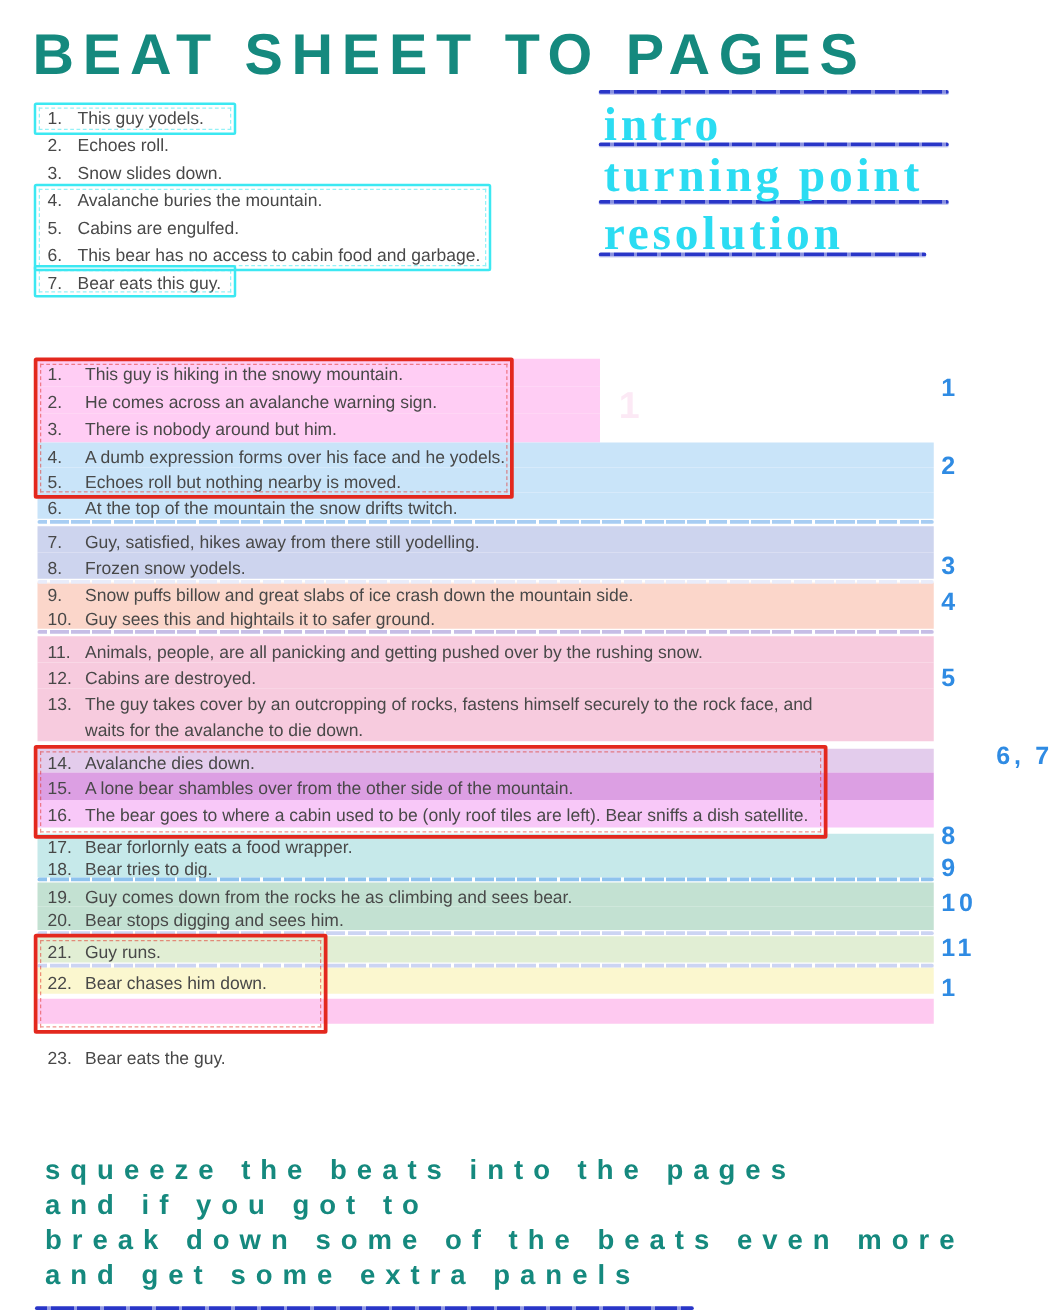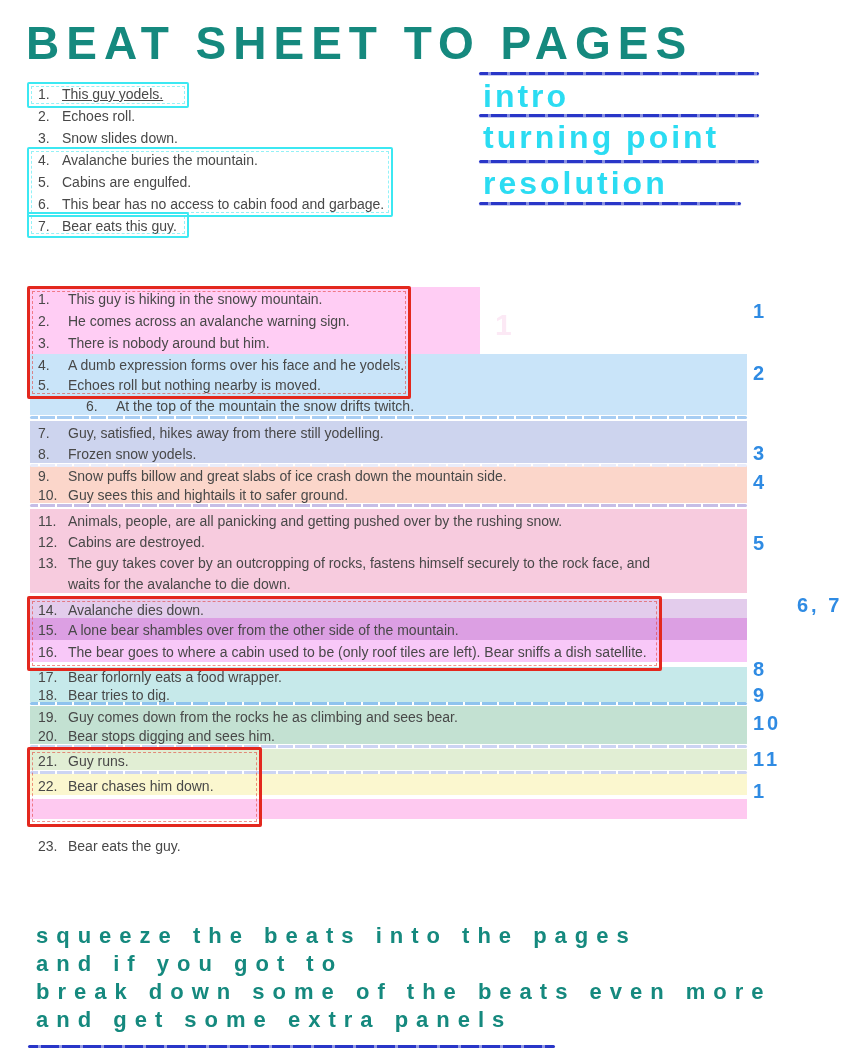--- a/index.html
+++ b/index.html
@@ -16,22 +16,22 @@
   .cyan-box{position:absolute;border:2.5px solid var(--cyan-box);border-radius:2px;
             outline:1px dashed rgba(60,232,242,.55);outline-offset:-5px;}
   #cb1{left:27px;top:82px;width:158px;height:22px;}
   #cb2{left:27px;top:147px;width:362px;height:66px;}
   #cb3{left:27px;top:212px;width:158px;height:22px;}
 
   
   .act-line{position:absolute;height:3px;border-radius:2px;
             background-image:repeating-linear-gradient(90deg, var(--blue-scribble) 0 9px, rgba(41,54,200,.55) 9px 12px, var(--blue-scribble) 12px 19px);
             box-shadow:0 1px 0 rgba(41,54,200,.25);}
-  .act-label{position:absolute;left:483px;font-size:32px;font-weight:bold;letter-spacing:3px;
-             color:var(--cyan-label);white-space:nowrap;}
+  .act-label{position:absolute;left:483px;font-size:38px;font-weight:bold;letter-spacing:3px;
+             color:var(--cyan-label);white-space:nowrap;font-family:Liberation Serif, serif;}
 
   
   .band{position:absolute;left:30px;}
   .beat-row{position:absolute;left:38px;font-size:14px;line-height:18px;color:var(--body-text);white-space:nowrap;}
   .beat-num{display:inline-block;width:30px;}
   .sep{position:absolute;left:30px;width:717px;height:3px;border-radius:2px;}
 
   .red-box{position:absolute;border:3px solid var(--red-box);border-radius:2px;
            outline:1px dashed rgba(227,40,30,.5);outline-offset:-6px;}
   #rb1{left:27px;top:286px;width:378px;height:107px;}
@@ -49,21 +49,21 @@
   .bottom-line{position:absolute;left:28px;top:1045px;width:527px;height:3px;border-radius:2px;
                background-image:repeating-linear-gradient(90deg, var(--blue-scribble) 0 10px, rgba(41,54,200,.5) 10px 13px, var(--blue-scribble) 13px 21px);}
 </style>
 </head>
 <body>
 
 <div class="canvas">
   <h1 class="title">BEAT SHEET TO PAGES</h1>
 
   <div id="beat-sheet">
-      <div class="bs-row" style="top: 85px; text-decoration: underline;"><span class="bs-num">1.</span><span>This guy yodels.</span></div>
+      <div class="bs-row" style="top: 85px;"><span class="bs-num">1.</span><span>This guy yodels.</span></div>
       <div class="bs-row" style="top: 107px;"><span class="bs-num">2.</span><span>Echoes roll.</span></div>
       <div class="bs-row" style="top: 129px;"><span class="bs-num">3.</span><span>Snow slides down.</span></div>
       <div class="bs-row" style="top: 151px;"><span class="bs-num">4.</span><span>Avalanche buries the mountain.</span></div>
       <div class="bs-row" style="top: 173px;"><span class="bs-num">5.</span><span>Cabins are engulfed.</span></div>
       <div class="bs-row" style="top: 195px;"><span class="bs-num">6.</span><span>This bear has no access to cabin food and garbage.</span></div>
       <div class="bs-row" style="top: 217px;"><span class="bs-num">7.</span><span>Bear eats this guy.</span></div>
     </div>
   <div class="cyan-box" id="cb1"></div>
   <div class="cyan-box" id="cb2"></div>
   <div class="cyan-box" id="cb3"></div>
@@ -103,21 +103,21 @@
       <div class="band" style="top: 749px; height: 21px; width: 717px; background: rgb(225, 238, 212);"></div>
       <div class="band" style="top: 774px; height: 21px; width: 717px; background: rgb(251, 247, 207);"></div>
       <div class="band" style="top: 799px; height: 20px; width: 717px; background: rgb(254, 201, 240);"></div>
     </div>
   <div id="rows">
       <div class="beat-row" style="top: 290px;"><span class="beat-num">1.</span><span>This guy is hiking in the snowy mountain.</span></div>
       <div class="beat-row" style="top: 312px;"><span class="beat-num">2.</span><span>He comes across an avalanche warning sign.</span></div>
       <div class="beat-row" style="top: 334px;"><span class="beat-num">3.</span><span>There is nobody around but him.</span></div>
       <div class="beat-row" style="top: 356px;"><span class="beat-num">4.</span><span>A dumb expression forms over his face and he yodels.</span></div>
       <div class="beat-row" style="top: 376px;"><span class="beat-num">5.</span><span>Echoes roll but nothing nearby is moved.</span></div>
-      <div class="beat-row" style="top: 397px; margin-left: 48px;"><span class="beat-num">6.</span><span>At the top of the mountain the snow drifts twitch.</span></div>
+      <div class="beat-row" style="top: 397px;"><span class="beat-num">6.</span><span>At the top of the mountain the snow drifts twitch.</span></div>
       <div class="beat-row" style="top: 424px;"><span class="beat-num">7.</span><span>Guy, satisfied, hikes away from there still yodelling.</span></div>
       <div class="beat-row" style="top: 445px;"><span class="beat-num">8.</span><span>Frozen snow yodels.</span></div>
       <div class="beat-row" style="top: 467px;"><span class="beat-num">9.</span><span>Snow puffs billow and great slabs of ice crash down the mountain side.</span></div>
       <div class="beat-row" style="top: 486px;"><span class="beat-num">10.</span><span>Guy sees this and hightails it to safer ground.</span></div>
       <div class="beat-row" style="top: 512px;"><span class="beat-num">11.</span><span>Animals, people, are all panicking and getting pushed over by the rushing snow.</span></div>
       <div class="beat-row" style="top: 533px;"><span class="beat-num">12.</span><span>Cabins are destroyed.</span></div>
       <div class="beat-row" style="top: 554px;"><span class="beat-num">13.</span><span>The guy takes cover by an outcropping of rocks, fastens himself securely to the rock face, and</span></div>
       <div class="beat-row" style="top: 575px;"><span class="beat-num"></span><span>waits for the avalanche to die down.</span></div>
       <div class="beat-row" style="top: 601px;"><span class="beat-num">14.</span><span>Avalanche dies down.</span></div>
       <div class="beat-row" style="top: 621px;"><span class="beat-num">15.</span><span>A lone bear shambles over from the other side of the mountain.</span></div>

